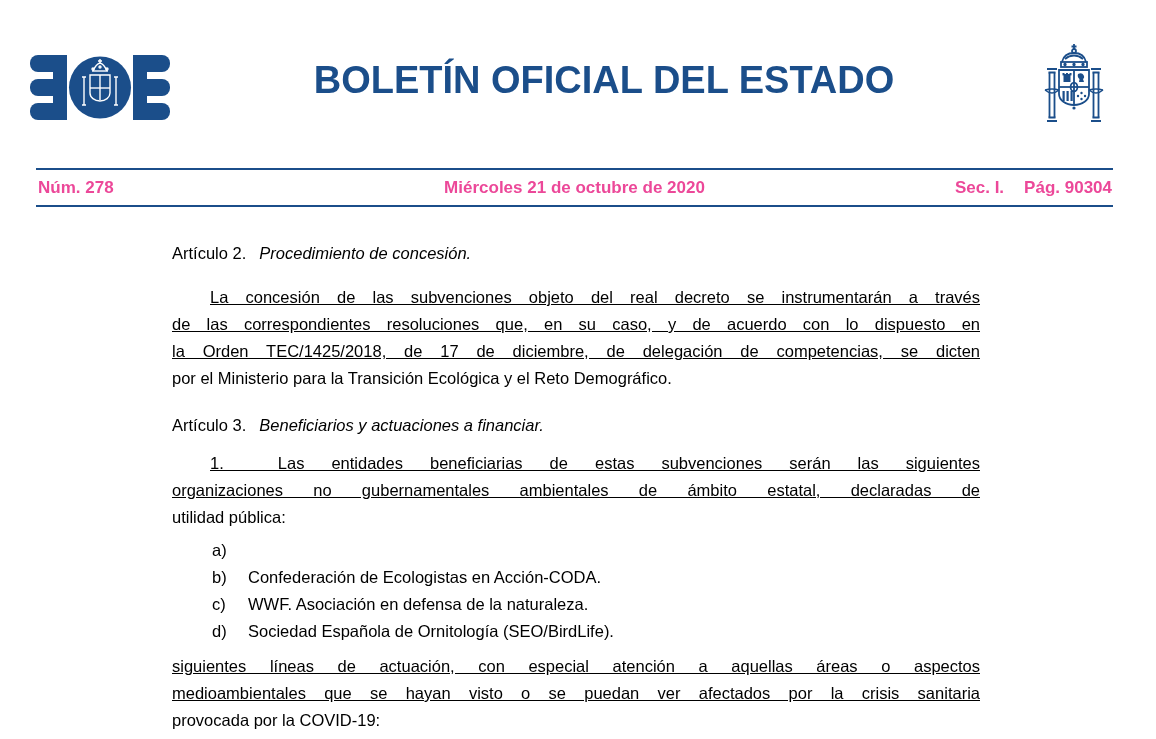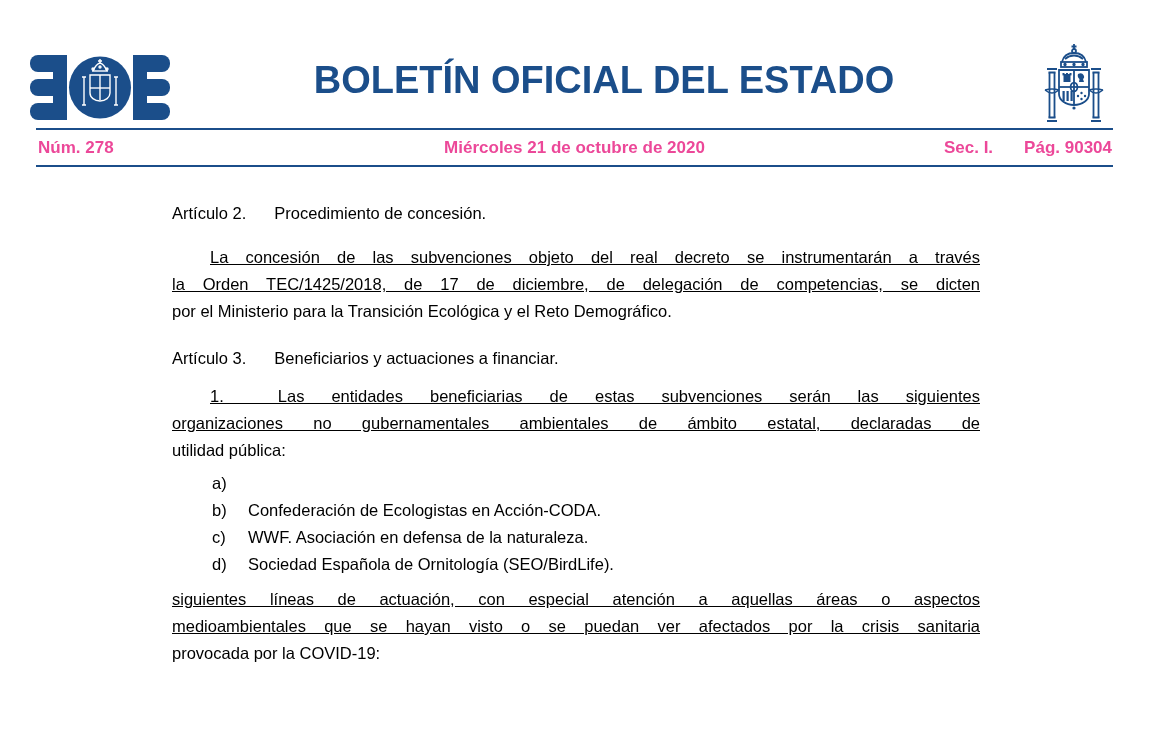--- a/index.html
+++ b/index.html
@@ -10,21 +10,21 @@
     position: relative;
     overflow: hidden;
     font-family: "Liberation Sans", sans-serif;
     color: #000000;
   }
   
   .masthead {
     display: flex;
     align-items: flex-start;
     padding: 0 46px 0 30px;
-    height: 128px;
+    height: 168px;
   }
   .logo-wrap { margin-top: 55px; width: 140px; flex: 0 0 auto; }
   .masthead-title {
     flex: 1 1 auto;
     text-align: center;
     margin-top: 58px;
     font-size: 38px;
     line-height: 44px;
     font-weight: bold;
     color: #1b4e8a;
@@ -47,31 +47,31 @@
     font-size: 17px;
     color: #ec4899;
   }
   .band-left { padding-left: 2px; }
   .band-center {
     position: absolute;
     left: 50%;
     transform: translateX(-50%);
     white-space: nowrap;
   }
-  .band-right { display: flex; gap: 31px; padding-right: 1px; }
+  .band-right { display: flex; gap: 20px; padding-right: 1px; }
 
   
   .doc-column {
     margin: 33px 176px 0 172px;
     width: 808px;
     font-size: 16.5px;
     line-height: 27px;
   }
   .article-heading { margin-top: 0; }
-  .article-heading .art-title { margin-left: 28px; }
+  .article-heading .art-title { font-style: italic; margin-left: 13px; }
   .para { margin-top: 17px; }
   .para.tight { margin-top: 11px; }
   .jline { text-align: justify; text-align-last: justify; text-decoration: underline; }
   .lastline { text-align: left; text-align-last: left; }
   .firstline { padding-left: 38px; }
   .heading-a3 { margin-top: 20px; }
   .benef-list { margin-top: 6px; }
   .list-item { display: flex; padding-left: 40px; }
   .list-marker { flex: 0 0 36px; }
   .para-last { margin-top: 8px; }
@@ -173,20 +173,21 @@
 </div>
 
 <div class="doc-column">
 
   <div class="article-heading">
     <span>Artículo 2.</span><span class="art-title">Procedimiento de concesión.</span>
   </div>
 
   <div class="para">
     <div class="jline firstline">La concesión de las subvenciones objeto del real decreto se instrumentarán a través</div>
+    <div class="jline">de las correspondientes resoluciones que, en su caso, y de acuerdo con lo dispuesto en</div>
     <div class="jline">la Orden TEC/1425/2018, de 17 de diciembre, de delegación de competencias, se dicten</div>
     <div class="lastline">por el Ministerio para la Transición Ecológica y el Reto Demográfico.</div>
   </div>
 
   <div class="article-heading heading-a3">
     <span>Artículo 3.</span><span class="art-title">Beneficiarios y actuaciones a financiar.</span>
   </div>
 
   <div class="para tight">
     <div class="jline firstline">1.&nbsp; Las entidades beneficiarias de estas subvenciones serán las siguientes</div>

